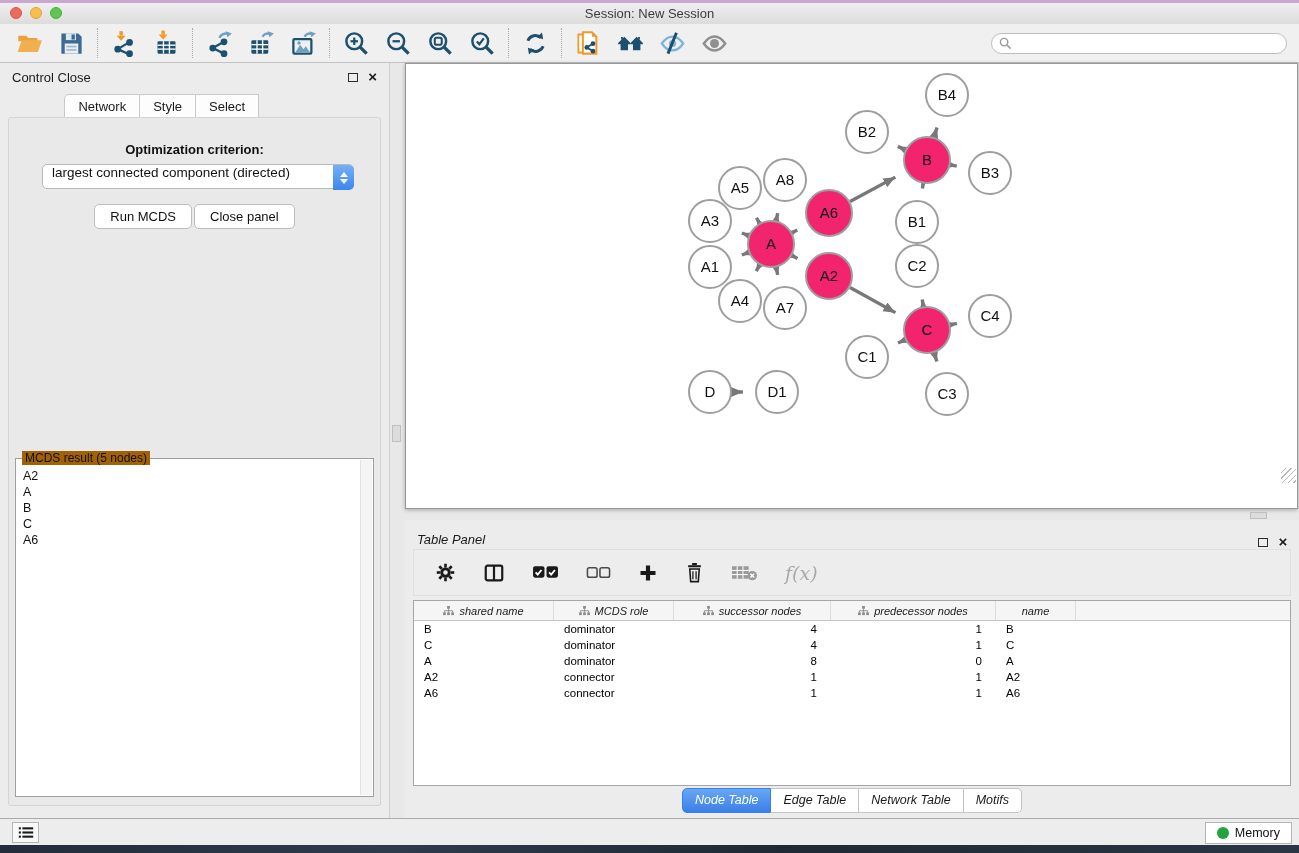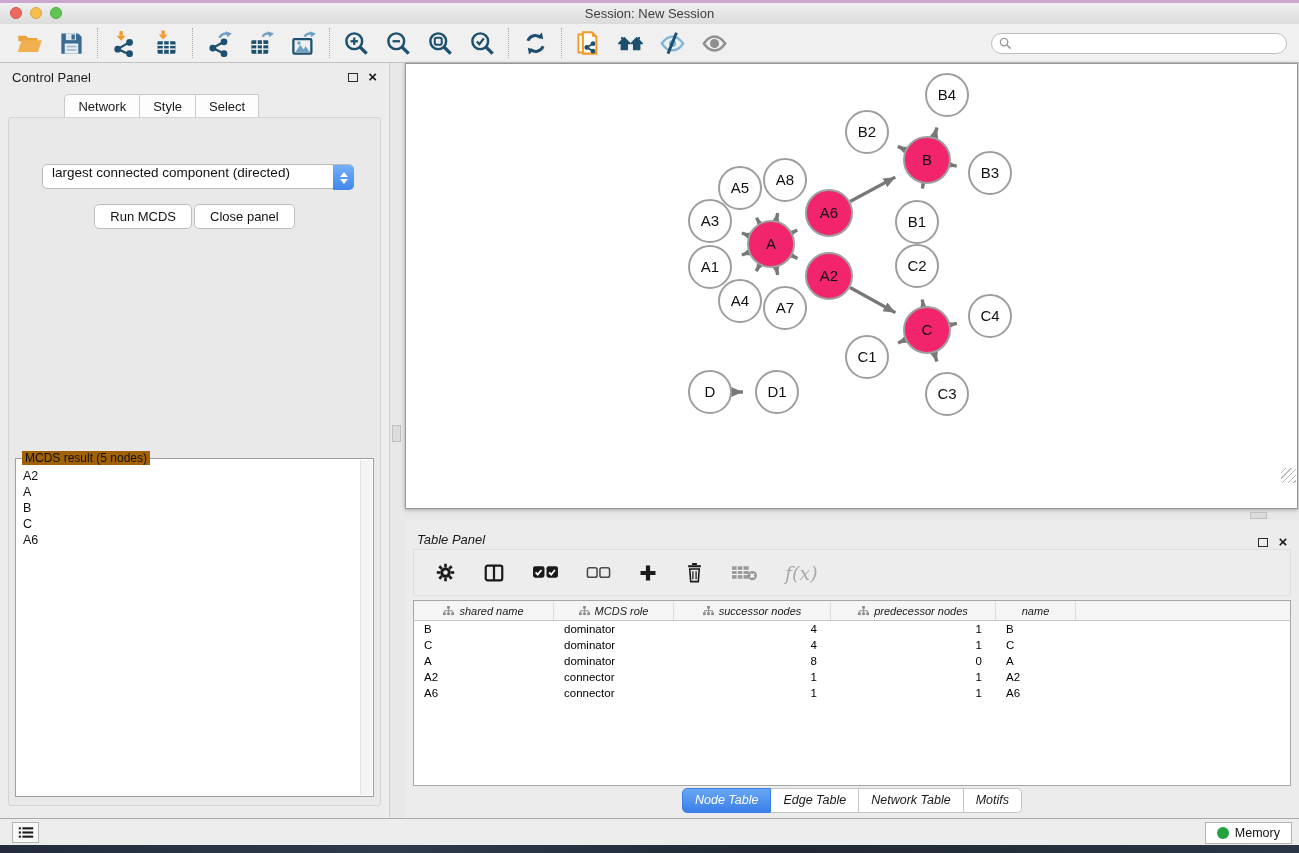--- a/index.html
+++ b/index.html
@@ -288,33 +288,34 @@
           <line x1="8.6" y1="8.6" x2="12.5" y2="12.5" stroke="#9A9A9A" stroke-width="1.6"></line>
         </svg>
       <input type="text" placeholder="" style="">
     </div>
   </div>
 
   <div class="main">
 
     <div class="control-panel">
       <div class="cp-header">
-        <span class="panel-title">Control Panel</span>
+        <span class="panel-title">Control Close</span>
         <span class="panel-icons">
           <span class="float-ic"></span>
           <span class="close-ic">×</span>
         </span>
       </div>
       <div class="cp-tabs">
           <div class="cp-tab">Network</div>
           <div class="cp-tab">Style</div>
           <div class="cp-tab">Select</div>
           <div class="cp-tab active">MCDS</div>
         </div>
       <div class="cp-body">
+        <div class="opt-label">Optimization criterion:</div>
         <div class="cp-select">
           <span class="sel-text">largest connected component (directed)</span>
           <span class="sel-stepper">
               <span class="tri-up"></span>
               <span class="tri-dn"></span>
             </span>
         </div>
         <div class="cp-buttons">
           <button class="mac-btn">Run MCDS</button>
           <button class="mac-btn">Close panel</button>

